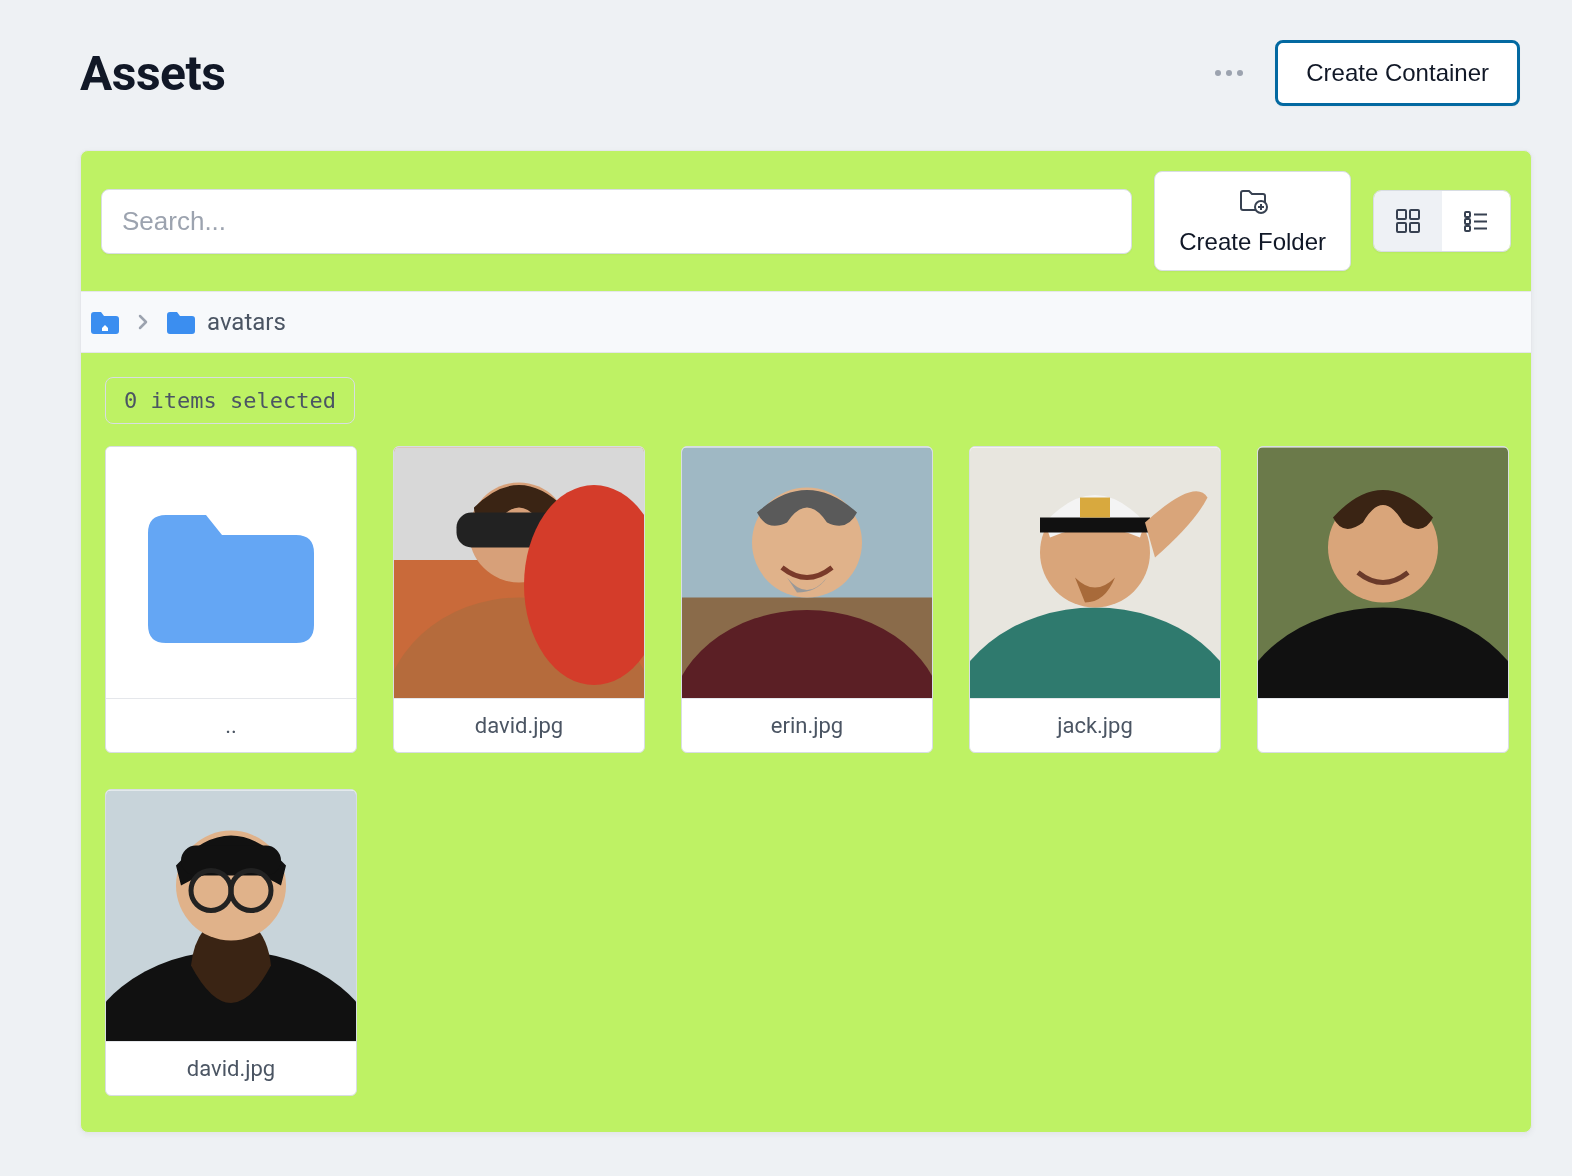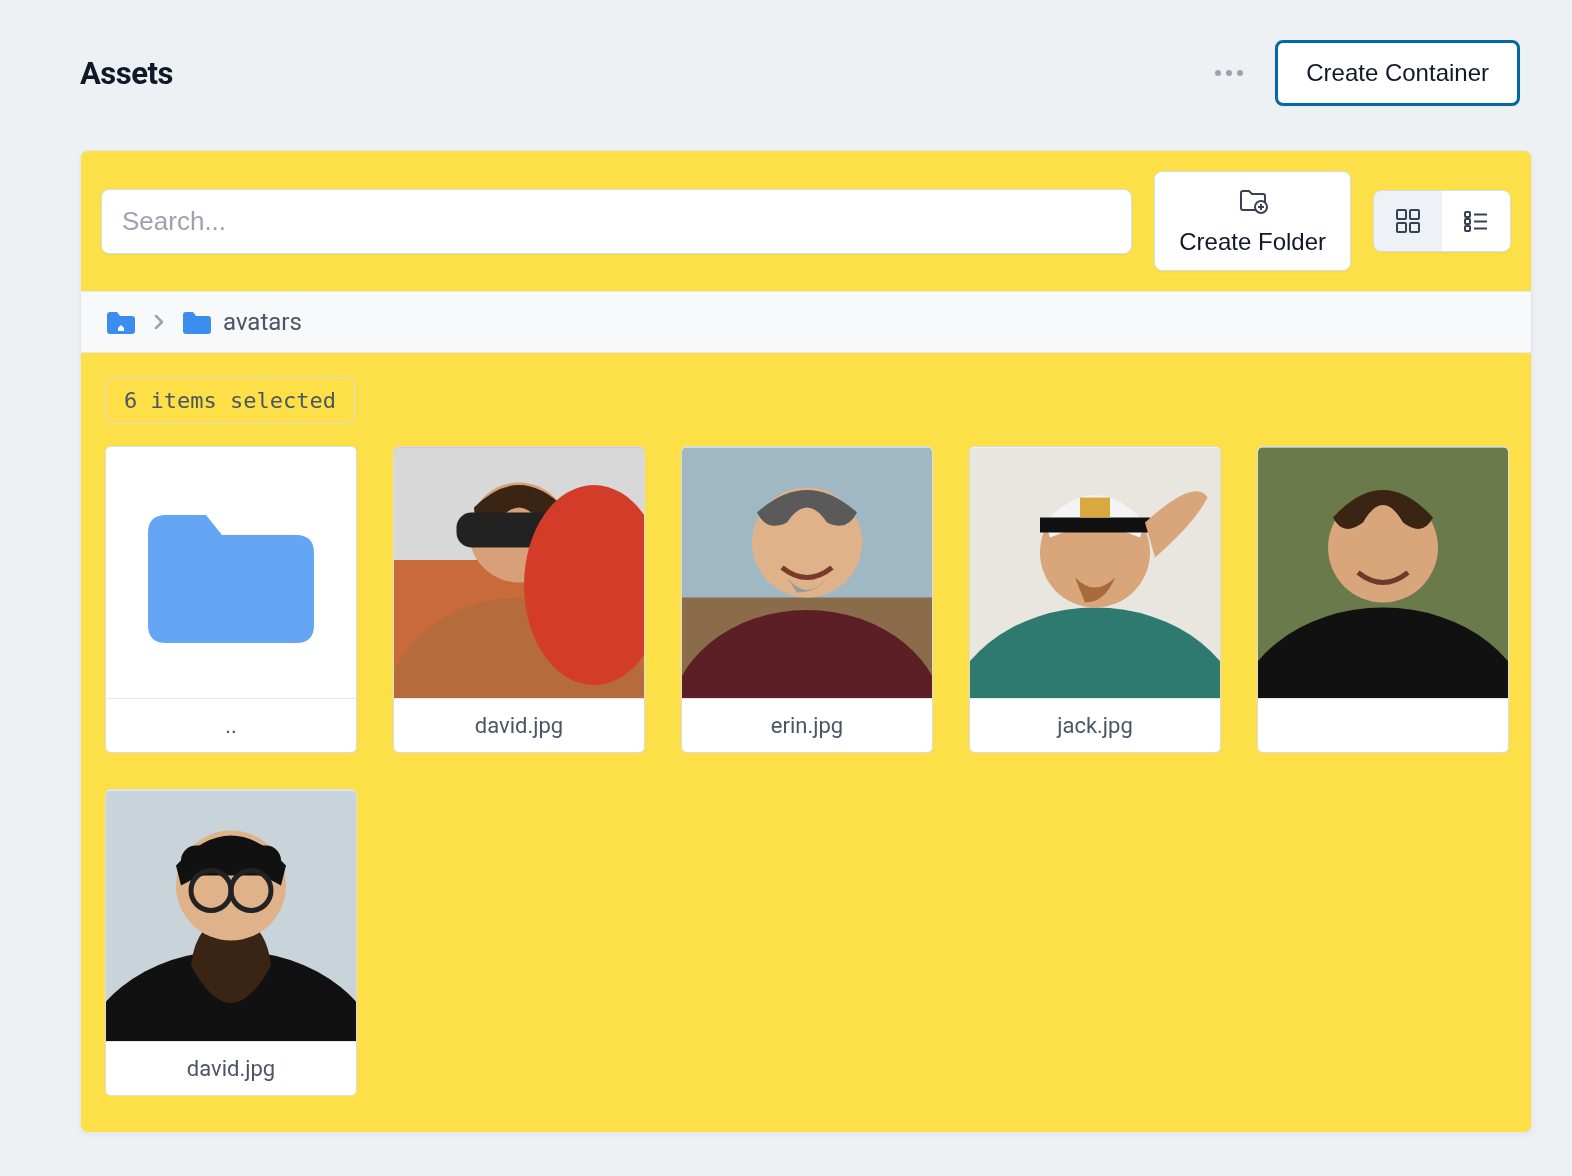--- a/index.html
+++ b/index.html
@@ -14,21 +14,21 @@
     padding: 40px 40px 40px 80px;
   }
   .page-header {
     display: flex;
     align-items: center;
     justify-content: space-between;
     margin-bottom: 44px;
     padding-right: 12px;
   }
   .page-title {
-    font-size: 31px;
+    font-size: 48px;
     font-weight: 700;
     letter-spacing: -0.5px;
     color: #111827;
   }
   .header-right {
     display: flex;
     align-items: center;
     gap: 26px;
   }
   .more-dots {
@@ -50,21 +50,21 @@
     font-size: 24px;
     font-weight: 500;
     color: #111827;
     cursor: pointer;
     display: inline-flex;
     align-items: center;
     gap: 14px;
     box-shadow: 0 1px 2px rgba(0,0,0,0.04);
   }
   .panel {
-    background: #fde047;
+    background: #bef264;
     border: 1px solid #e5e7eb;
     border-radius: 8px;
     box-shadow: 0 2px 6px rgba(0,0,0,0.05);
   }
   .toolbar-row {
     display: flex;
     align-items: center;
     gap: 22px;
     padding: 20px 20px 20px 20px;
   }
@@ -111,21 +111,21 @@
   .view-toggle button.active {
     background: #eef1f5;
   }
   .breadcrumb {
     background: #f7f9fb;
     border-top: 1px solid #e5e7eb;
     border-bottom: 1px solid #e5e7eb;
     display: flex;
     align-items: center;
     gap: 16px;
-    padding: 16px 24px;
+    padding: 16px 8px;
     font-size: 24px;
     color: #4b5563;
   }
   .crumb-sep { color: #9ca3af; font-size: 22px; }
   .breadcrumb .folder-link { display:flex; align-items:center; gap:10px; cursor:pointer; color:#4b5563; }
   .content-area {
     padding: 24px 24px 36px 24px;
   }
   .selection-pill {
     display: inline-flex;
@@ -249,21 +249,21 @@
         <span>
           <svg width="32" height="28" viewBox="0 0 32 28">
             <path d="M2 7 Q2 4 5 4 L12 4 L15 8 L27 8 Q30 8 30 11 L30 23 Q30 26 27 26 L5 26 Q2 26 2 23 Z" fill="#3b8ef0"></path>
           </svg>
         </span>
         <span>avatars</span>
       </span>
     </div>
 
     <div class="content-area">
-      <div class="selection-pill">6 items selected</div>
+      <div class="selection-pill">0 items selected</div>
 
       <div class="grid">
 
         <div class="tile">
           <div class="thumb">
             <svg width="190" height="160" viewBox="0 0 190 160">
               <path d="M12 40 Q12 22 30 22 L70 22 L86 42 L160 42 Q178 42 178 60 L178 132 Q178 150 160 150 L30 150 Q12 150 12 132 Z" fill="#64a6f4"></path>
             </svg>
           </div>
           <div class="tile-label">..</div>

